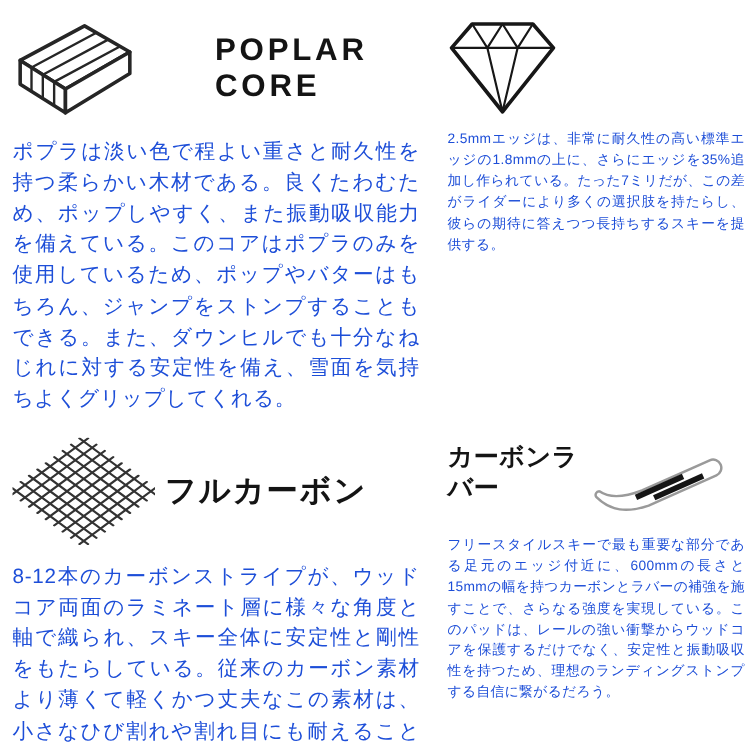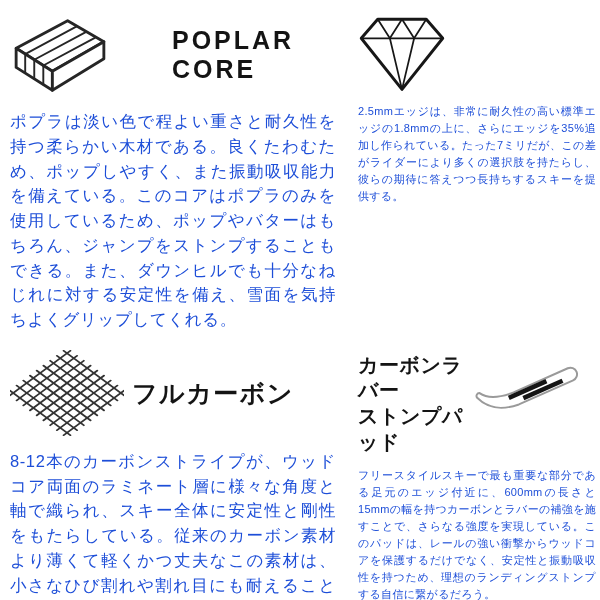--- a/index.html
+++ b/index.html
@@ -11,21 +11,21 @@
     column-gap:22px;row-gap:18px;
     background:#ffffff;
     font-family:"Liberation Sans","DejaVu Sans",sans-serif;
     overflow:hidden;
   }
   .section{min-width:0;}
   .sec-header{display:flex;align-items:center;}
   .hdr-1{gap:26px;}
   .hdr-2{gap:12px;}
   .hdr-3{gap:8px;}
-  .hdr-4{justify-content:flex-end;align-items:flex-start;font-family:Liberation Mono, monospace;}
+  .hdr-4{justify-content:flex-end;align-items:flex-start;}
   .title{font-weight:700;color:#141414;}
   .title span{display:block;}
   .t1{font-size:25px;letter-spacing:3px;margin-left:36px;}
   .t2{font-size:22px;letter-spacing:2.5px;line-height:1.22;}
   .t3{font-size:25px;letter-spacing:1.5px;line-height:1.22;}
   .t4{font-size:20px;letter-spacing:0.5px;line-height:1.28;margin-top:4px;}
   .body{color:#1d4ed8;text-align:justify;}
   .body-l{font-size:16.5px;line-height:1.5;letter-spacing:0.6px;margin:13px 0 0 0;}
   .body-r{font-size:11px;line-height:1.54;letter-spacing:0.3px;margin:11px 0 0 0;}
   .icon{flex:0 0 auto;line-height:0;}
@@ -100,21 +100,20 @@
         <span>フルカーボン</span>
       </div>
     </div>
     <p class="body body-l">8-12本のカーボンストライプが、ウッドコア両面のラミネート層に様々な角度と軸で織られ、スキー全体に安定性と剛性をもたらしている。従来のカーボン素材より薄くて軽くかつ丈夫なこの素材は、小さなひび割れや割れ目にも耐えることができ、あらゆる期待に応えてくれる。</p>
   </div>
 
   <div class="section">
     <div class="sec-header hdr-4">
       <div class="title t4">
         <span>カーボンラバー</span>
-        <span>ストンプパッド</span>
       </div>
       <span class="icon" style="margin-top:14px;">
         <svg width="122" height="53" viewBox="-8 16 148 64">
           <g transform="rotate(-24 40 70)">
             <path d="M 120,52 A 8,8 0 1 1 120,68 L 48,68 C 26,66 12,58 5,40 A 3.5,3.5 0 0 1 10,36 C 16,46 30,51 48,52 Z" fill="#ffffff" stroke="#9a9a9a" stroke-width="2.4" stroke-linejoin="round"></path>
             <rect x="40" y="53" width="50" height="5.5" fill="#151515"></rect>
             <rect x="56" y="60.5" width="52" height="5.5" fill="#151515"></rect>
           </g>
         </svg>
       </span>

